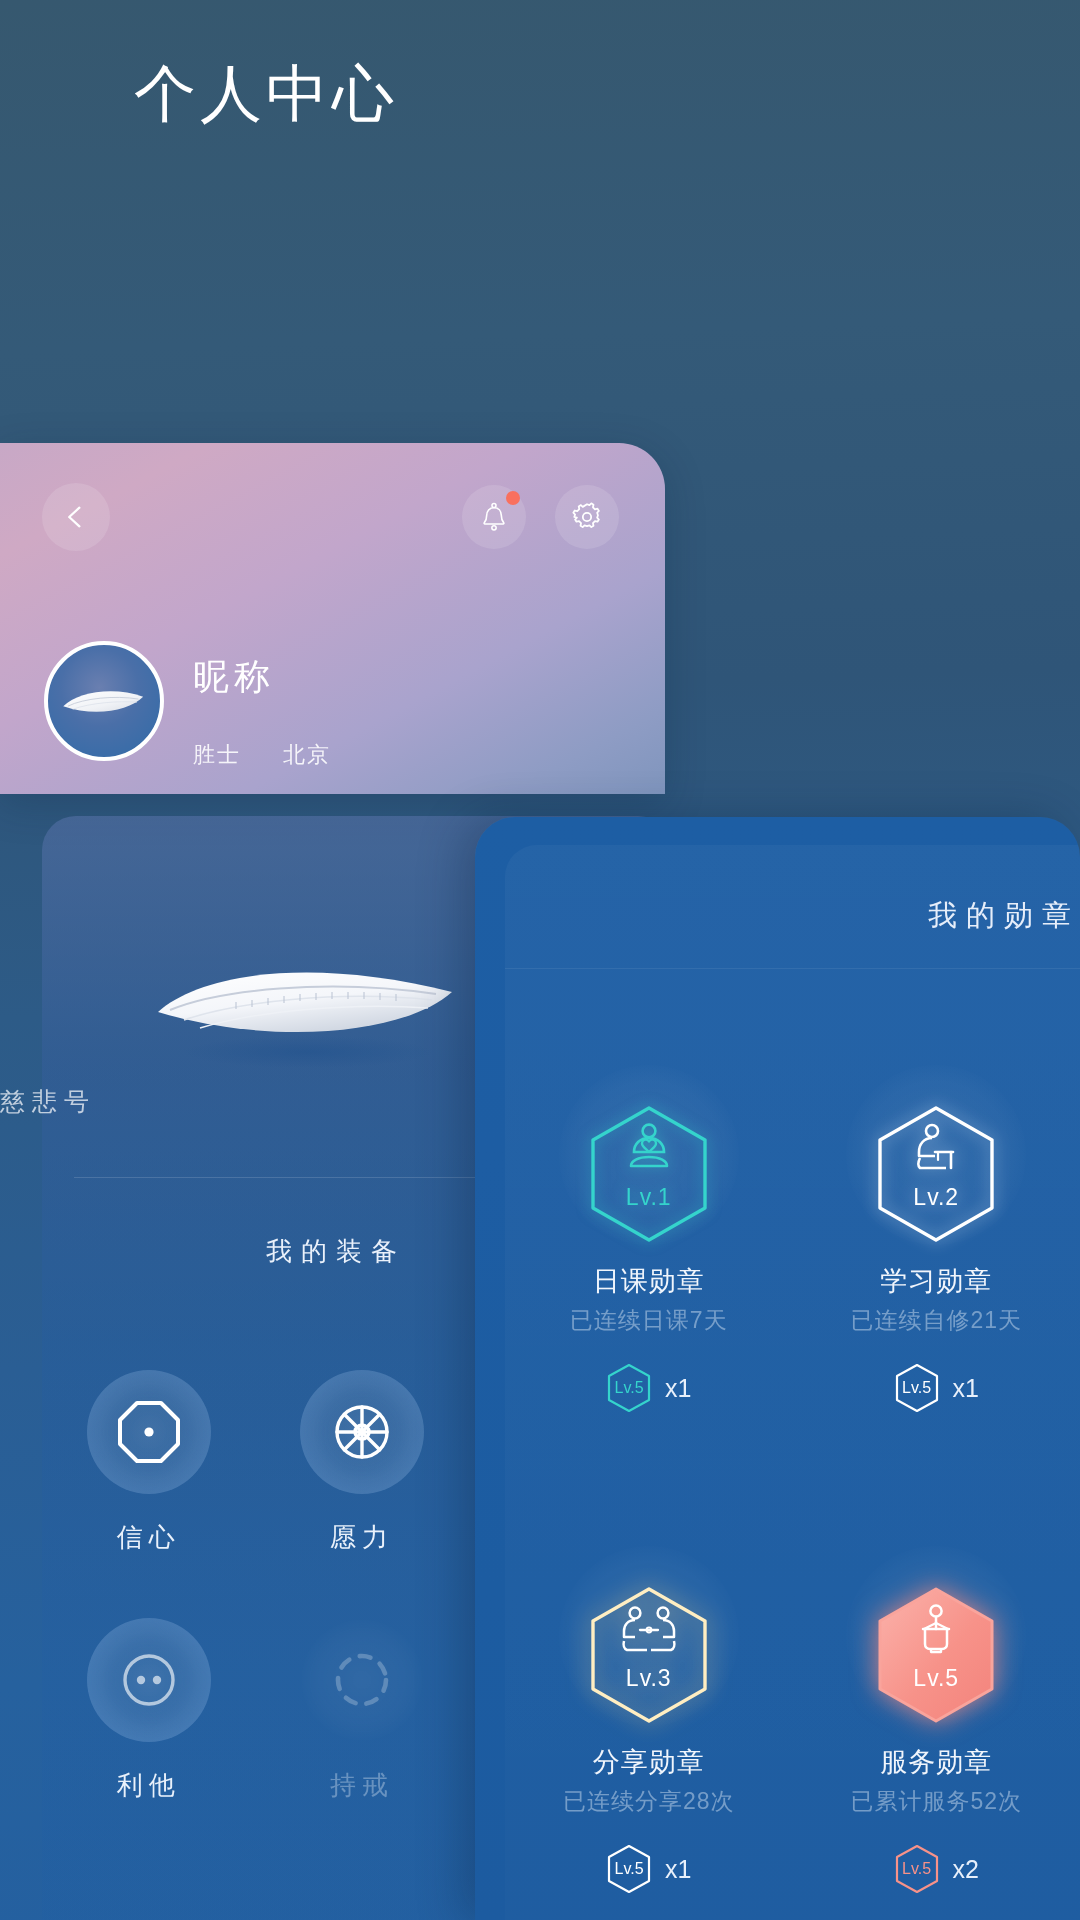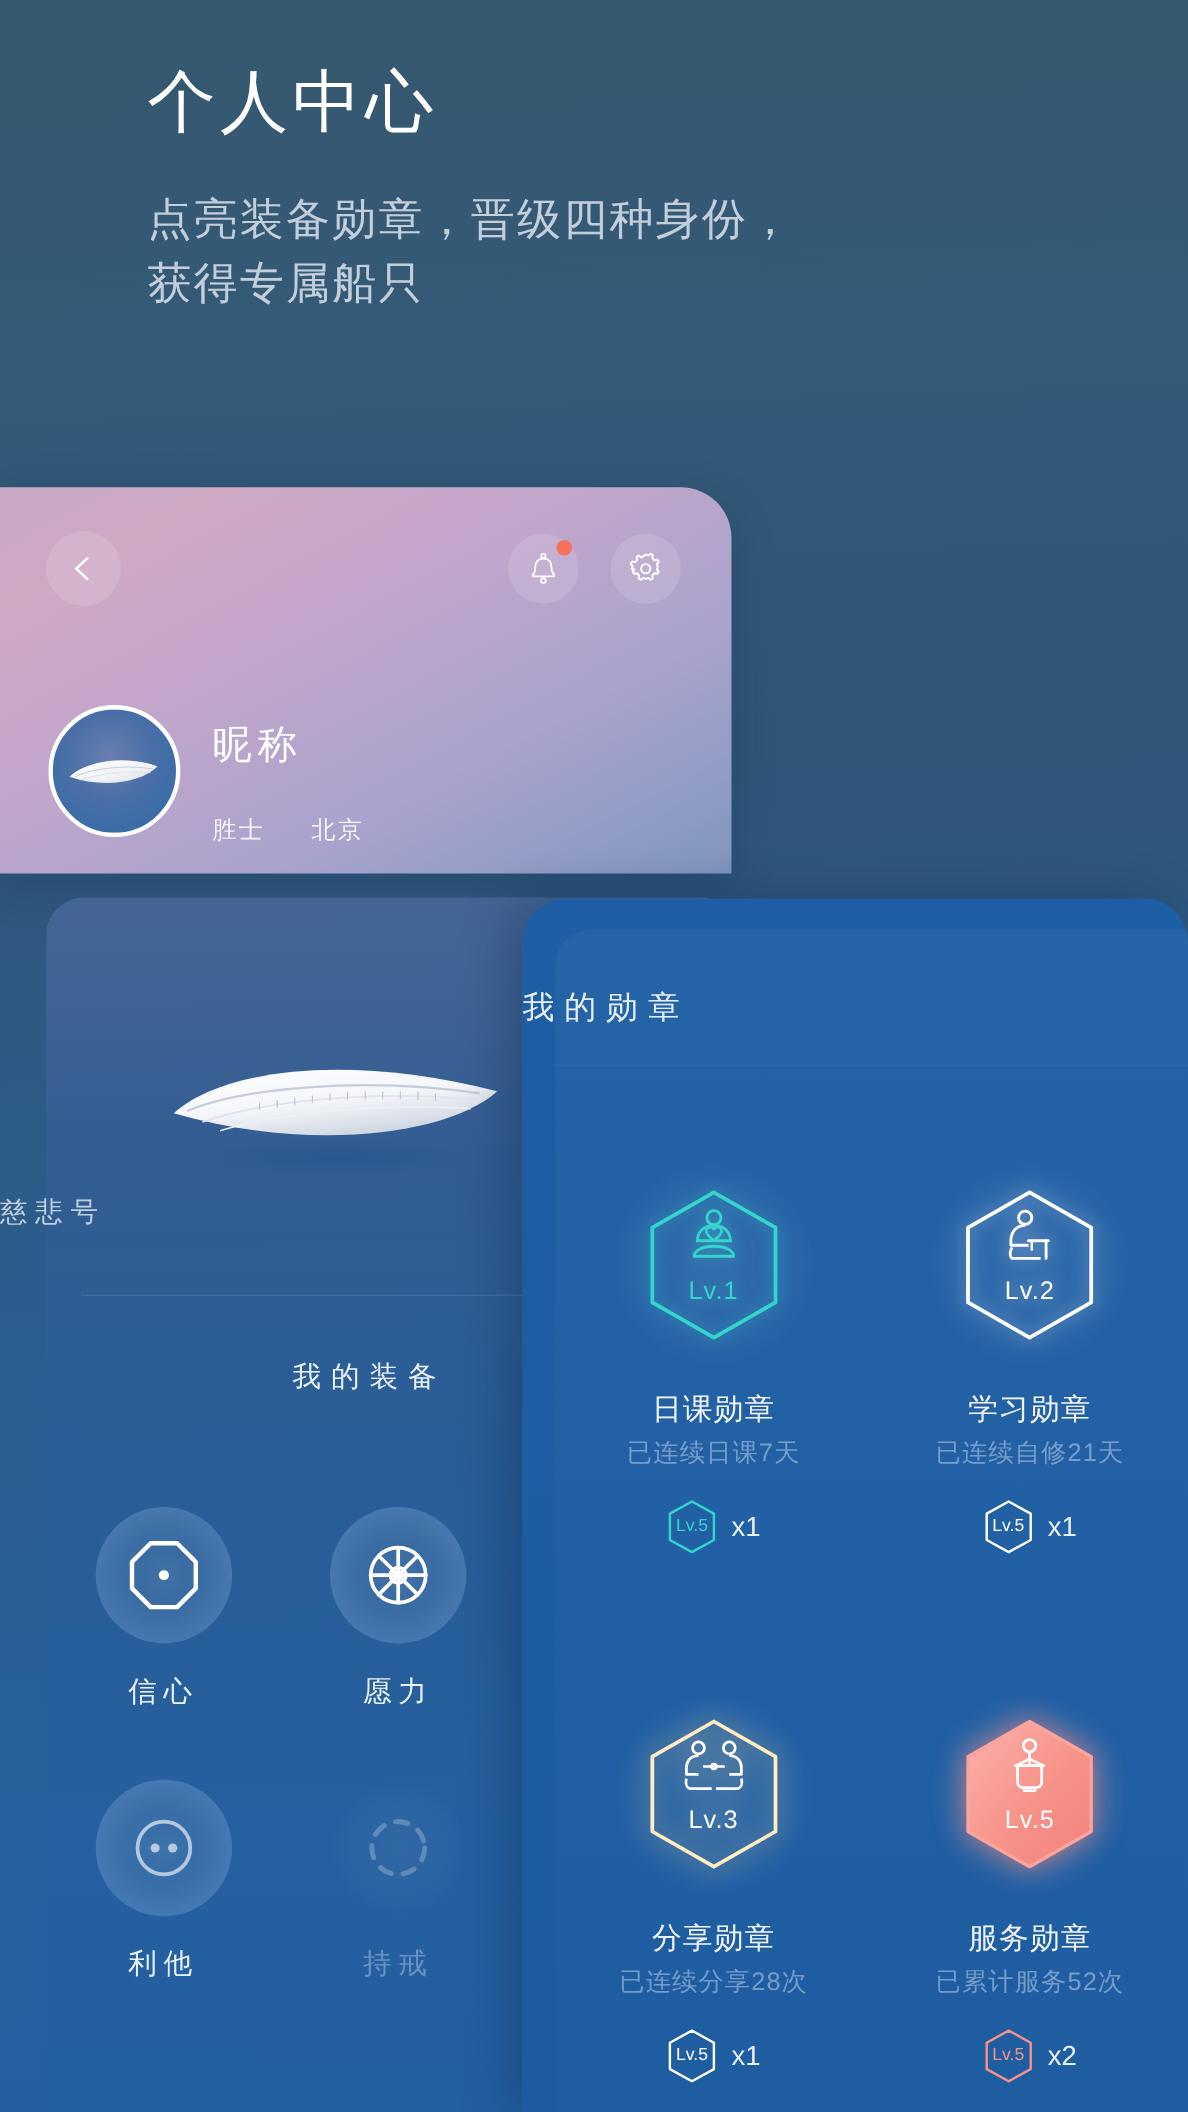--- a/index.html
+++ b/index.html
@@ -114,37 +114,37 @@
     background:linear-gradient(180deg,#1d5ea4 0%,#1d5da3 30%,#1c5ca1 70%,#1c5ba0 100%);
     box-shadow:-14px 0 44px rgba(8,28,58,.28);
     overflow:hidden;
   }
   .medal-inner{
     position:absolute; left:30px; top:28px; right:0; bottom:0;
     border-radius:32px 0 0 0;
     background:linear-gradient(180deg,rgba(255,255,255,.035) 0%,rgba(255,255,255,.01) 100%);
   }
   .medal-title{
-    position:absolute; left:475px; top:896px; width:605px; text-align:left;
+    position:absolute; left:475px; top:896px; width:605px; text-align:right;
     font-size:29px; color:#e6eefa; letter-spacing:9px;
   }
   .medal-hr{
     position:absolute; left:505px; top:968px; width:575px; height:1px;
     background:rgba(255,255,255,.07);
   }
 
   .medal-grid{
     position:absolute; left:505px; top:1055px; width:575px;
     display:grid; grid-template-columns:1fr 1fr; row-gap:122px;
   }
   .medal-item{ display:flex; flex-direction:column; align-items:center; }
 
   .hex-wrap{
     width:190px; height:190px; position:relative;
-    display:flex; align-items:center; justify-content:center;
+    display:flex; align-items:flex-end; justify-content:center;
   }
   .hex-halo{
     position:absolute; width:180px; height:180px; border-radius:50%;
     background:radial-gradient(circle,rgba(255,255,255,.07) 0%,rgba(255,255,255,.03) 58%,rgba(255,255,255,0) 74%);
   }
   .hex{
     position:relative; width:128px; height:142px;
     display:flex; flex-direction:column; align-items:center; justify-content:center;
   }
   .hex svg.frame{ position:absolute; left:0; top:0; width:128px; height:142px; }
@@ -176,24 +176,20 @@
   .glow-gold{ filter:drop-shadow(0 0 11px rgba(255,214,128,.75)); }
   .glow-coral{ filter:drop-shadow(0 0 13px rgba(247,137,129,.8)); }
 </style>
 </head>
 <body>
 
 <div id="root">
 
   <div class="hero">
     <div class="hero-title">个人中心</div>
-    <div class="hero-sub">
-      <span>点亮装备勋章，晋级四种身份，</span>
-      <span class="l2">获得专属船只</span>
-    </div>
   </div>
 
   <div class="profile-card"></div>
 
   <div class="round-btn back-btn">
     <svg viewBox="0 0 40 40" width="34" height="34">
       <polyline points="24,9 12,20 24,31" fill="none" stroke="#ffffff" stroke-width="2.6" stroke-linecap="round" stroke-linejoin="round"></polyline>
     </svg>
   </div>
 

